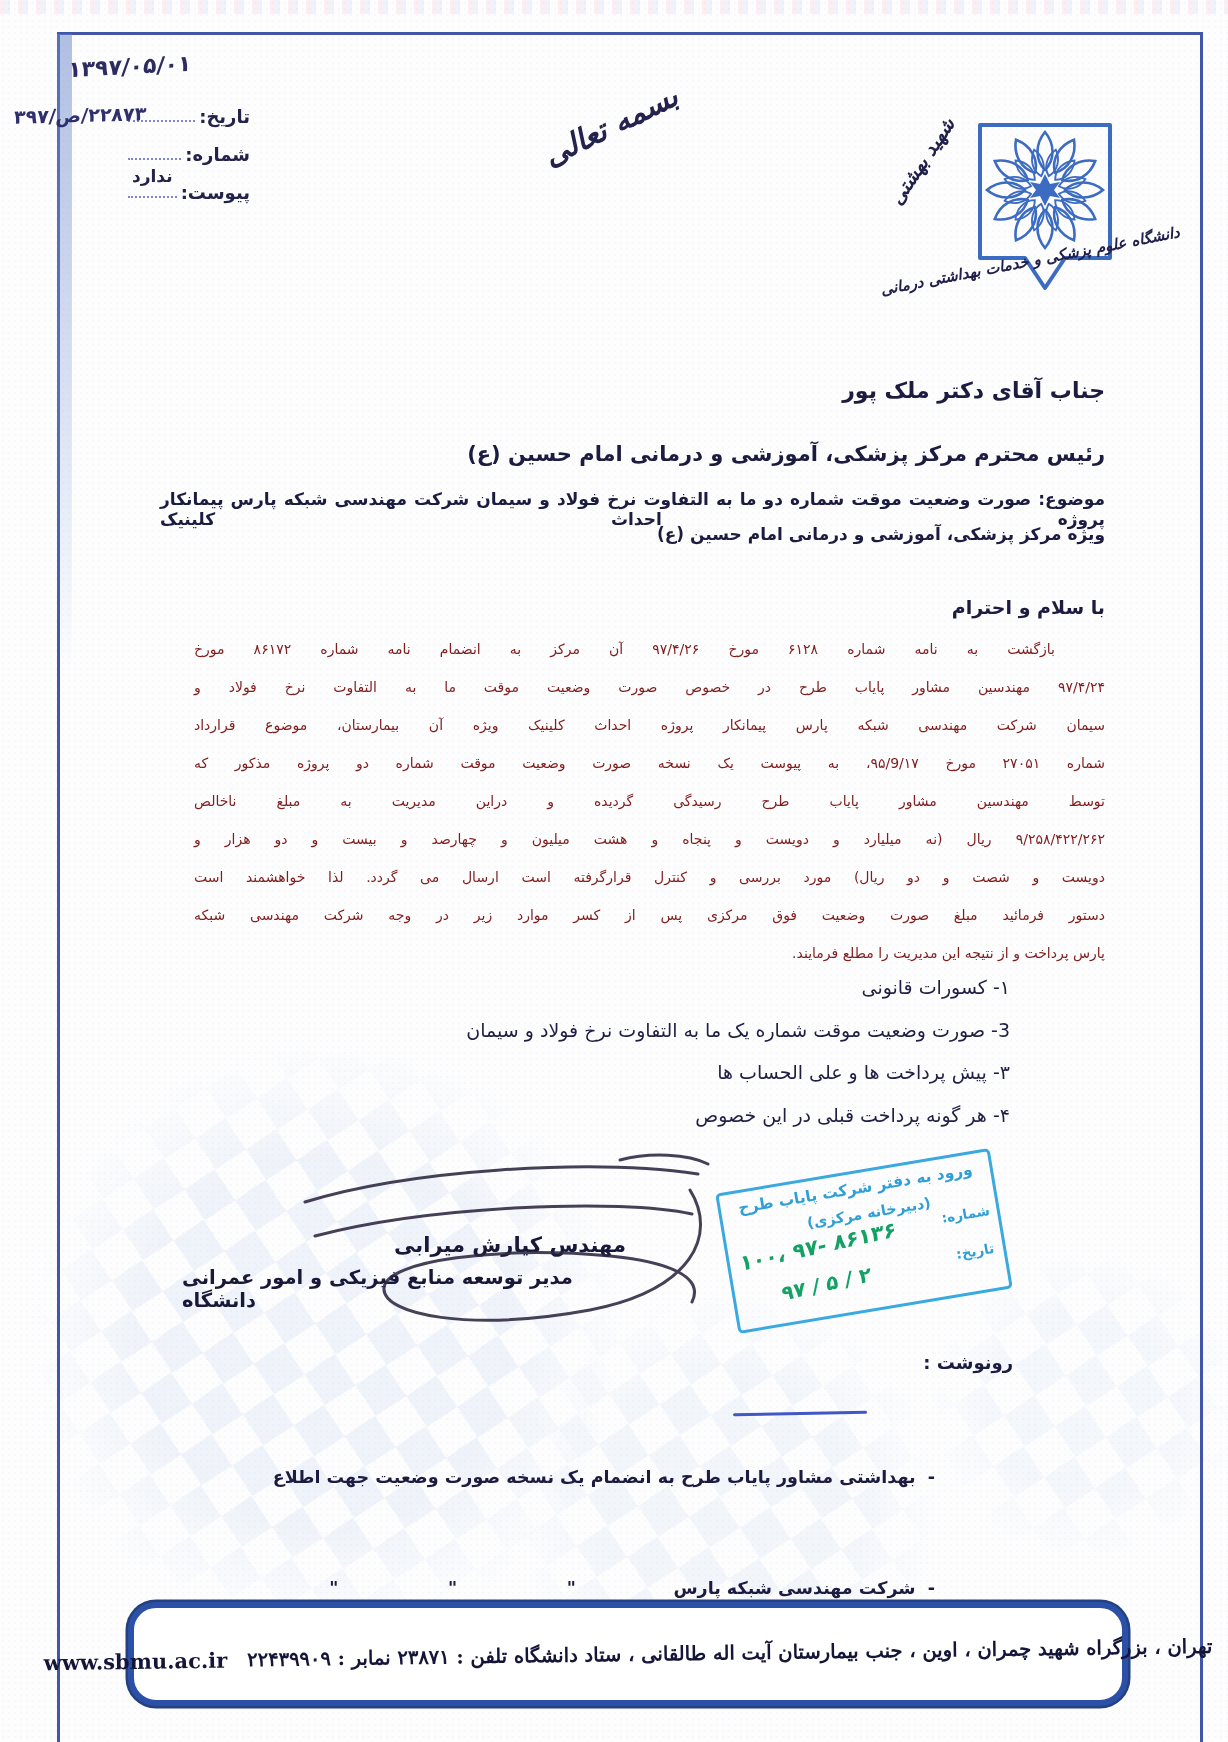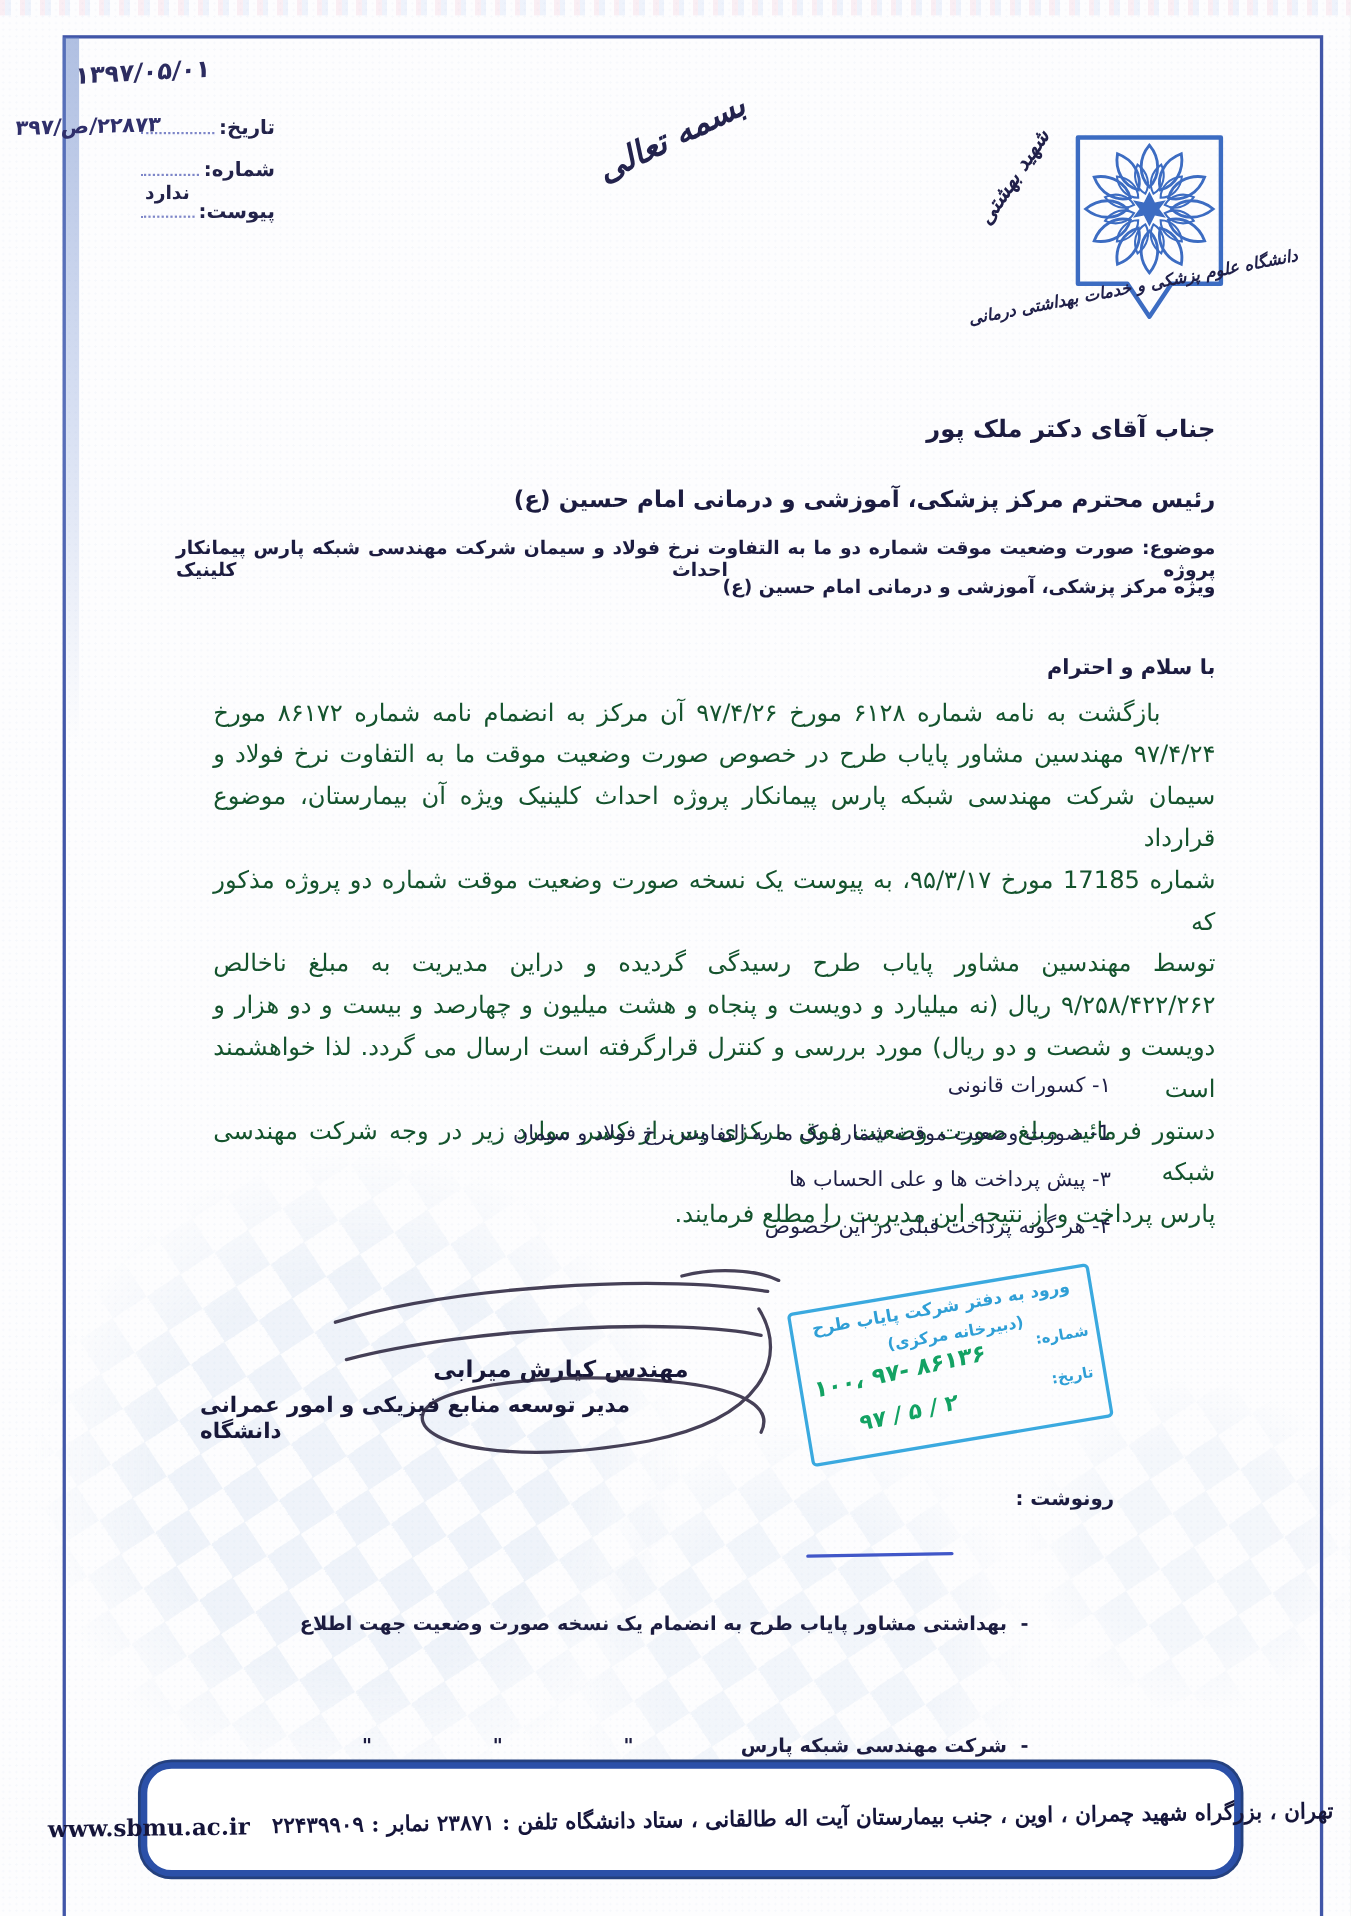--- a/index.html
+++ b/index.html
@@ -39,21 +39,21 @@
   .logo-cap2{left:878px;top:252px;font-size:15px;font-weight:bold;font-style:italic;color:#20204a;
              transform:rotate(-11deg);white-space:nowrap;}
   
   .r-line{right:123px;width:945px;color:#1c1c40;}
   .to{top:378px;font-size:22px;font-weight:bold;}
   .pos{top:442px;font-size:21px;font-weight:bold;}
   .subj1{top:489px;font-size:17px;font-weight:bold;text-align:justify;text-align-last:justify;}
   .subj2{top:524px;font-size:17px;font-weight:bold;}
   .salut{top:596px;font-size:19px;font-weight:bold;}
   
-  .body-text{position:absolute;right:123px;left:160px;top:630px;font-size:22px;line-height:38px;color:#14532d;margin-left:34px;}
+  .body-text{position:absolute;right:123px;left:160px;top:630px;font-size:14px;line-height:38px;color:#7f1d1d;margin-left:34px;}
   .bl{text-align:justify;text-align-last:justify;}
   .bl.first{text-indent:50px;}
   .bl.last{text-align-last:right;}
   .list{position:absolute;right:218px;top:966px;font-size:19px;line-height:42.5px;color:#1f1f45;text-align:right;}
   
   .sig-svg{left:290px;top:1140px;}
   .sig-name{left:390px;top:1233px;width:240px;text-align:center;font-size:21px;font-weight:bold;color:#181838;}
   .sig-title{left:182px;top:1266px;width:452px;text-align:left;font-size:19.5px;font-weight:bold;color:#181838;}
   
   .stamp{left:725px;top:1170px;width:272px;height:136px;border:3px solid #3aa9df;border-radius:5px;
@@ -150,31 +150,31 @@
   <div class="abs r-line to">جناب آقای دکتر ملک پور</div>
   <div class="abs r-line pos">رئیس محترم مرکز پزشکی، آموزشی و درمانی امام حسین (ع)</div>
   <div class="abs r-line subj1">موضوع: صورت وضعیت موقت شماره دو ما به التفاوت نرخ فولاد و سیمان شرکت مهندسی شبکه پارس پیمانکار پروژه احداث کلینیک</div>
   <div class="abs r-line subj2">ویژه مرکز پزشکی، آموزشی و درمانی امام حسین (ع)</div>
   <div class="abs r-line salut">با سلام و احترام</div>
 
   <div class="body-text">
     <div class="bl first">بازگشت به نامه شماره ۶۱۲۸ مورخ ۹۷/۴/۲۶ آن مرکز به انضمام نامه شماره ۸۶۱۷۲ مورخ</div>
     <div class="bl">۹۷/۴/۲۴ مهندسین مشاور پایاب طرح در خصوص صورت وضعیت موقت ما به التفاوت نرخ فولاد و</div>
     <div class="bl">سیمان شرکت مهندسی شبکه پارس پیمانکار پروژه احداث کلینیک ویژه آن بیمارستان، موضوع قرارداد</div>
-    <div class="bl">شماره 17185 مورخ ۹۵/۳/۱۷، به پیوست یک نسخه صورت وضعیت موقت شماره دو پروژه مذکور که</div>
+    <div class="bl">شماره ۲۷۰۵۱ مورخ ۹۵/9/۱۷، به پیوست یک نسخه صورت وضعیت موقت شماره دو پروژه مذکور که</div>
     <div class="bl">توسط مهندسین مشاور پایاب طرح رسیدگی گردیده و دراین مدیریت به مبلغ ناخالص</div>
     <div class="bl">۹/۲۵۸/۴۲۲/۲۶۲ ریال (نه میلیارد و دویست و پنجاه و هشت میلیون و چهارصد و بیست و دو هزار و</div>
     <div class="bl">دویست و شصت و دو ریال) مورد بررسی و کنترل قرارگرفته است ارسال می گردد. لذا خواهشمند است</div>
     <div class="bl">دستور فرمائید مبلغ صورت وضعیت فوق مرکزی پس از کسر موارد زیر در وجه شرکت مهندسی شبکه</div>
     <div class="bl last">پارس پرداخت و از نتیجه این مدیریت را مطلع فرمایند.</div>
   </div>
 
   <div class="list">
     <div>۱-  کسورات قانونی</div>
-    <div>1-  صورت وضعیت موقت شماره یک ما به التفاوت نرخ فولاد و سیمان</div>
+    <div>3-  صورت وضعیت موقت شماره یک ما به التفاوت نرخ فولاد و سیمان</div>
     <div>۳-  پیش پرداخت ها و علی الحساب ها</div>
     <div>۴-  هر گونه پرداخت قبلی در این خصوص</div>
   </div>
 
   <div class="abs sig-name">مهندس کیارش میرابی</div>
   <div class="abs sig-title">مدیر توسعه منابع فیزیکی و امور عمرانی دانشگاه</div>
   <svg class="abs sig-svg" width="430" height="200" viewBox="0 0 430 200">
     <g stroke="#2d2740" stroke-width="3" fill="none" stroke-linecap="round" opacity="0.88">
       <path d="M15,62 C120,30 300,18 408,34"></path>
       <path d="M330,20 C360,12 398,14 418,24"></path>

